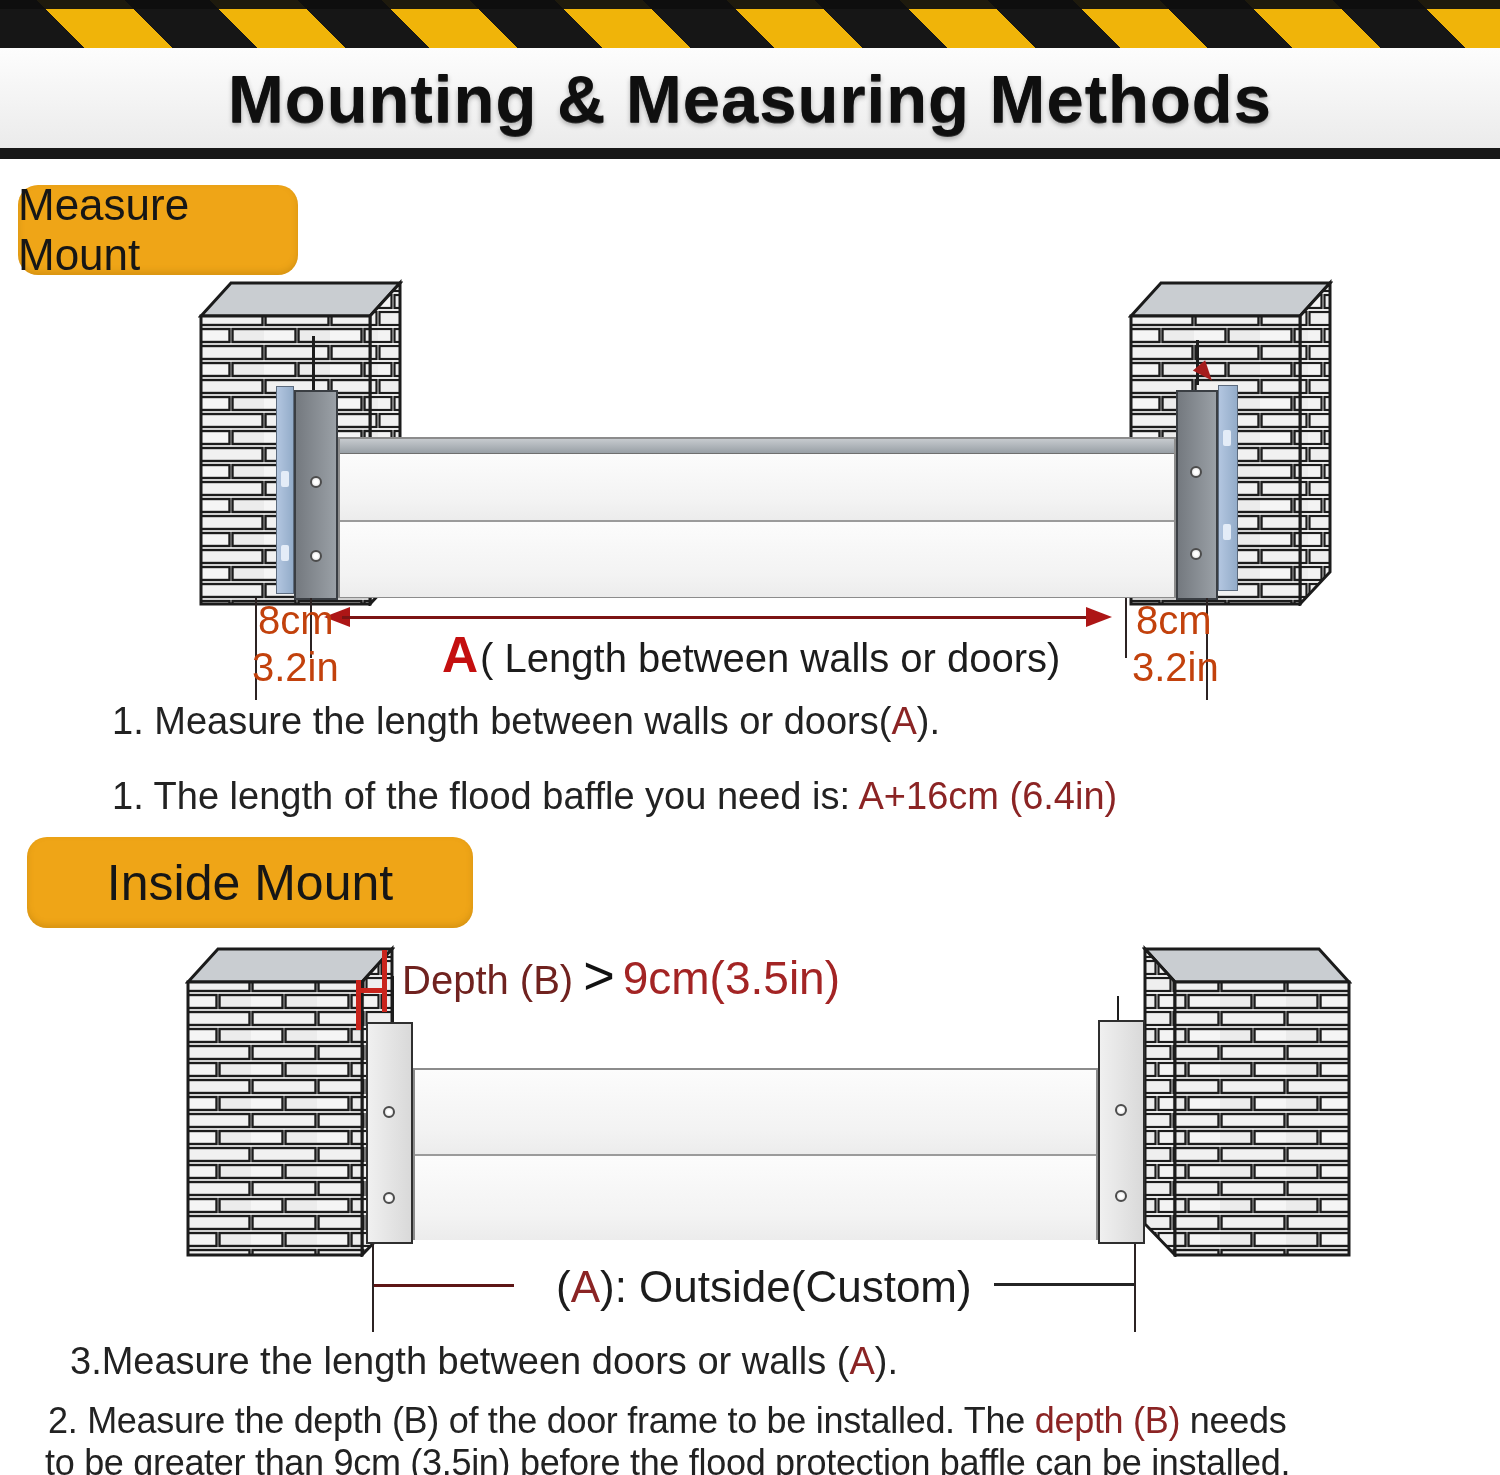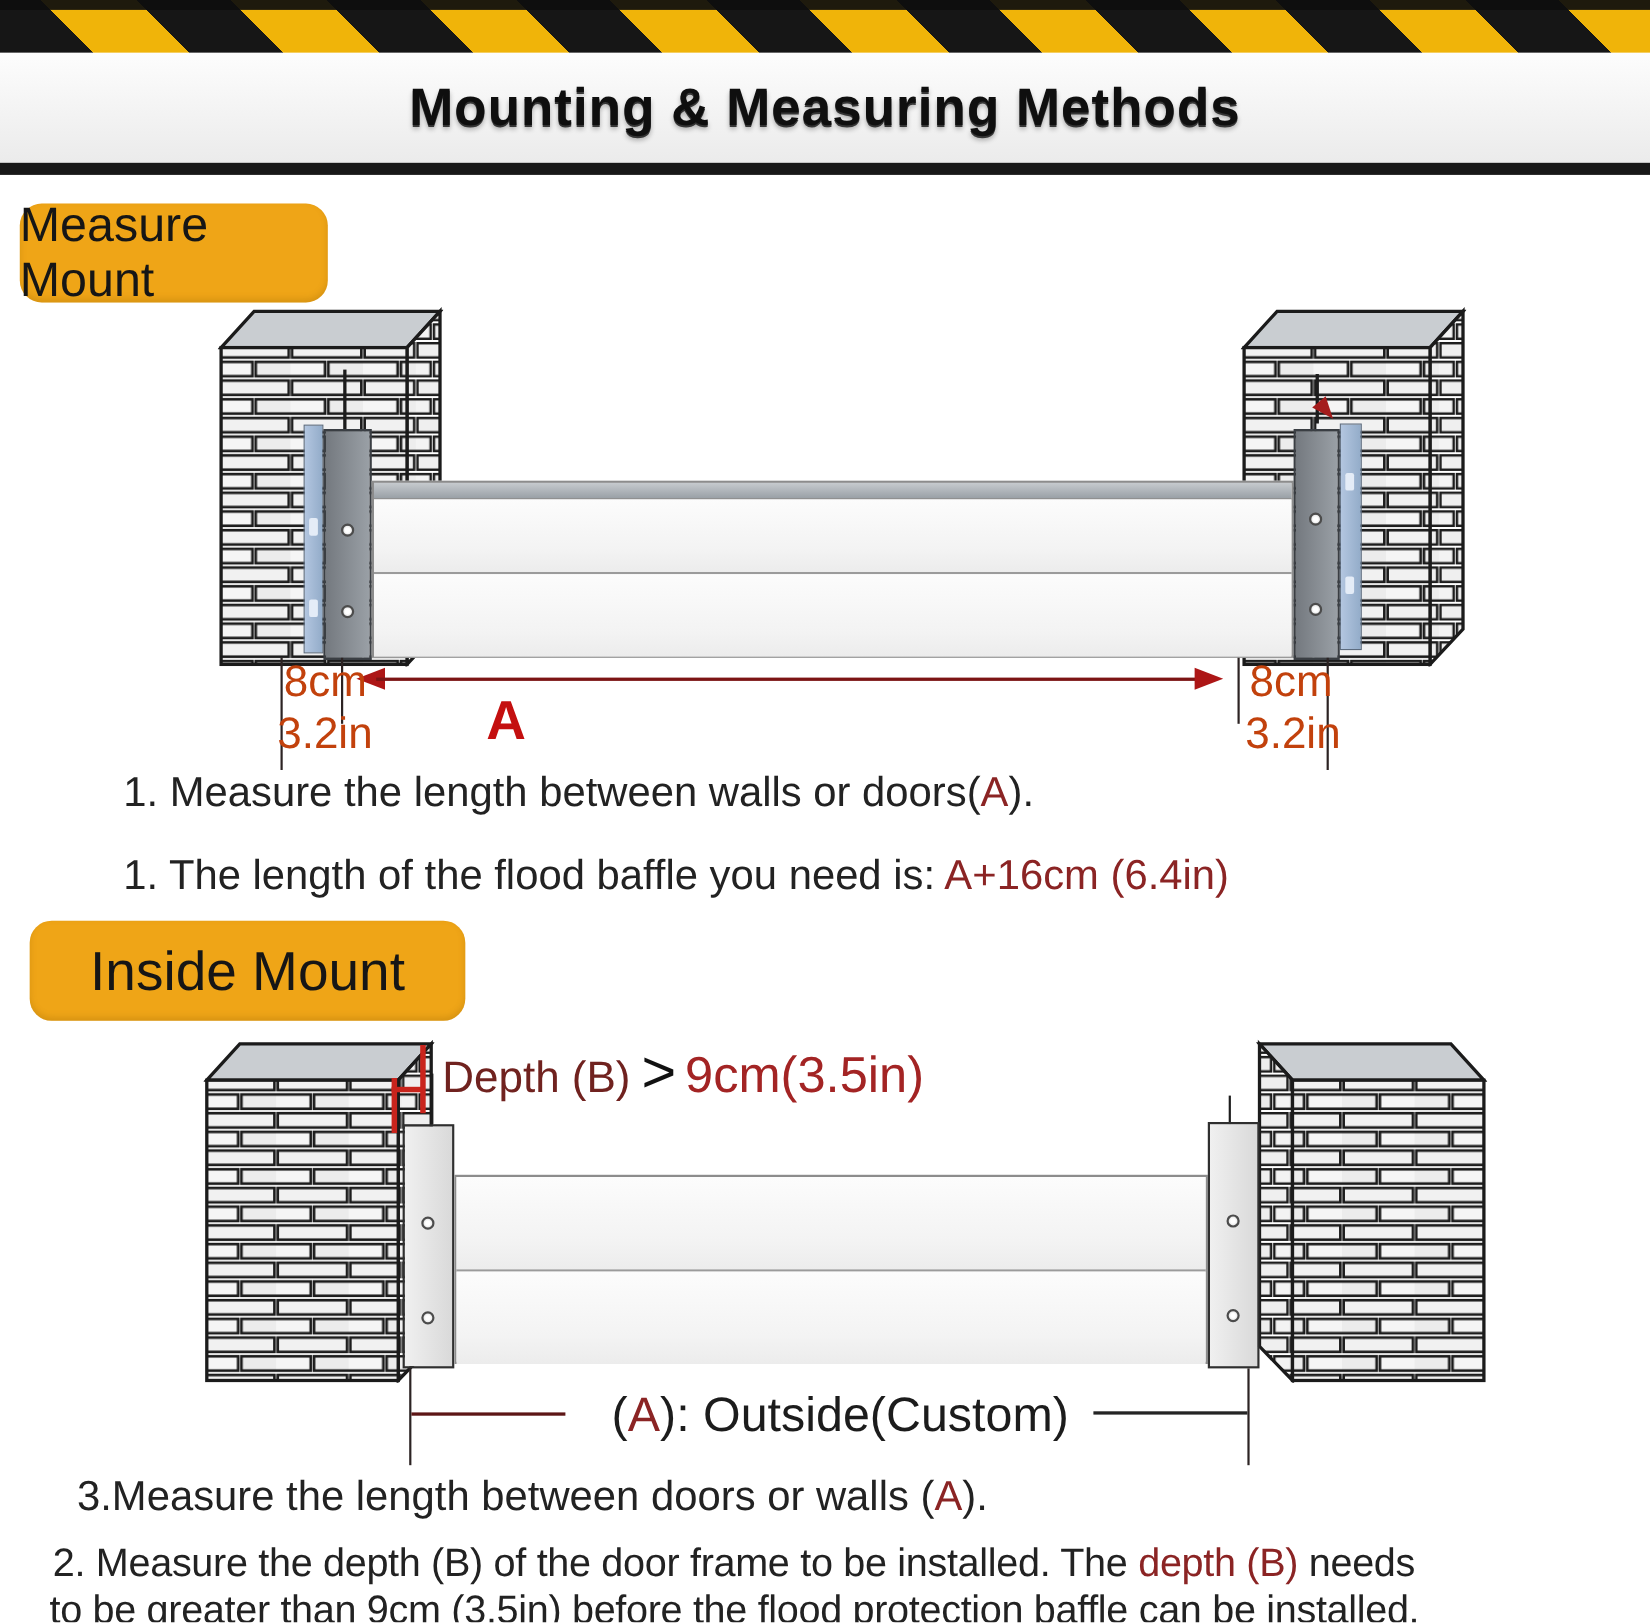--- a/index.html
+++ b/index.html
@@ -5,29 +5,29 @@
   html,body{margin:0;padding:0;background:#ffffff;}
   .page{position:relative;width:1500px;height:1475px;background:#ffffff;overflow:hidden;
         font-family:"Liberation Sans","DejaVu Sans",sans-serif;color:#1e1e1e;}
 
   
   .tape{position:absolute;left:0;top:0;width:1500px;height:48px;
         background:repeating-linear-gradient(45deg,#161616 0 60px,#f0b409 60px 122px);}
   .topbar{position:absolute;left:0;top:0;width:1500px;height:9px;background:rgba(14,14,14,.93);}
   .title-band{position:absolute;left:0;top:48px;width:1500px;height:100px;
         background:linear-gradient(#fdfdfd,#ebebeb);display:flex;align-items:center;justify-content:center;}
-  .title{font-size:48px;font-weight:bold;letter-spacing:1px;color:#0f0f0f;
+  .title{font-size:67px;font-weight:bold;letter-spacing:1px;color:#0f0f0f;
         text-shadow:0 3px 5px rgba(0,0,0,.30), 0 1px 0 #444;}
   .header-rule{position:absolute;left:0;top:148px;width:1500px;height:11px;background:#181818;}
 
   
   .badge{position:absolute;background:#efa517;border-radius:20px;display:flex;align-items:center;justify-content:center;
          color:#161616;box-shadow:inset 0 -3px 6px rgba(140,90,0,.25);}
   .b-out{left:18px;top:185px;width:280px;height:90px;font-size:44px;}
-  .b-in{left:27px;top:837px;width:396px;height:91px;font-size:50px;}
+  .b-in{left:27px;top:837px;width:446px;height:91px;font-size:50px;}
 
   
   .pillar{position:absolute;}
   .ptop{fill:#c9cdd1;stroke:#1b1b1b;stroke-width:3;}
   .pside{stroke:#1b1b1b;stroke-width:3;}
   .pfront{stroke:#1b1b1b;stroke-width:3;}
 
   
   .barrier{position:absolute;border:2px solid #8c8c8c;box-sizing:border-box;background:#f7f7f7;}
   .rim{height:14px;background:linear-gradient(#c6cace,#99a0a6);border-bottom:1px solid #6f6f6f;}
@@ -147,20 +147,21 @@
     <span class="ah ah-l"></span>
     <span class="aline"></span>
     <span class="ah ah-r"></span>
   </div>
   <div class="mtext" style="left:258px;top:597px">8cm</div>
   <div class="mtext" style="left:252px;top:644px">3.2in</div>
   <div class="mtext" style="left:1136px;top:597px">8cm</div>
   <div class="mtext" style="left:1132px;top:644px">3.2in</div>
   <div class="alabel" style="left:442px;top:626px">
     <span class="redA">A</span>
+    <span>( Length between walls or doors)</span>
   </div>
 
   <div class="step" style="left:112px;top:700px">
     <span>1. Measure the length between walls or doors(</span><span class="maroon">A</span><span>).</span>
   </div>
   <div class="step" style="left:112px;top:775px">
     <span>1. The length of the flood baffle you need is: </span><span class="maroon">A+16cm (6.4in)</span>
   </div>
 
   <div class="badge b-in">

